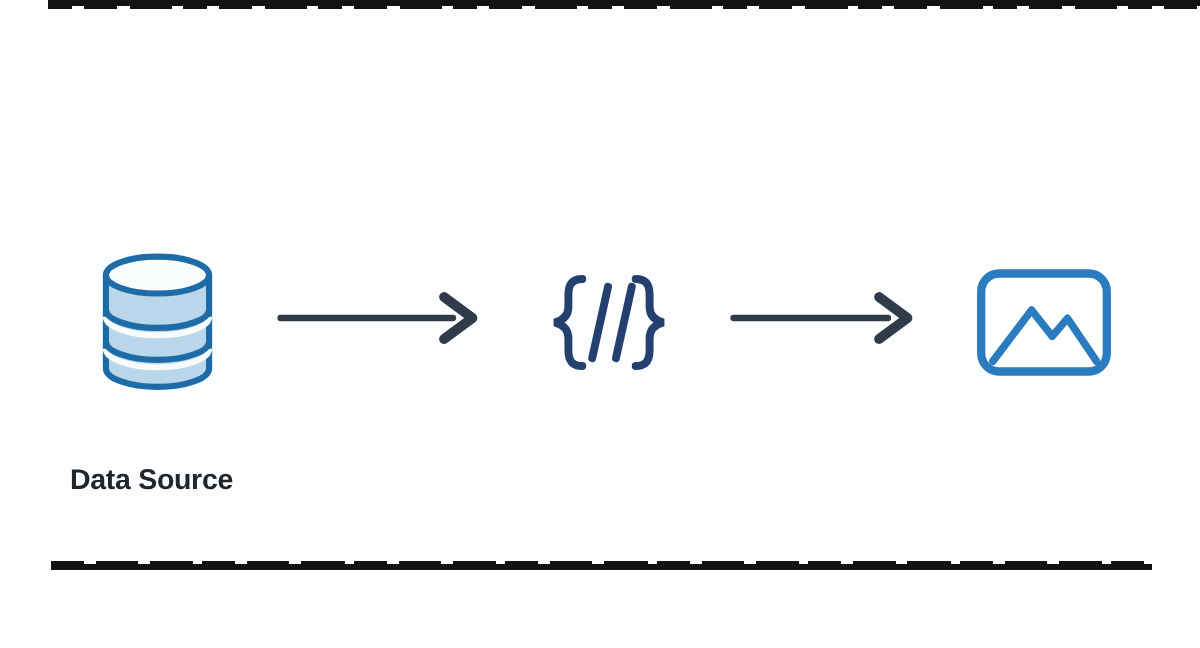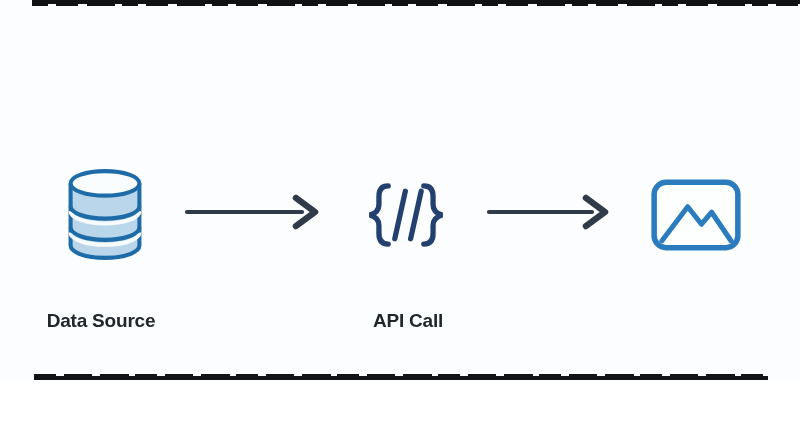--- a/index.html
+++ b/index.html
@@ -102,15 +102,14 @@
     <line class="arrow-shaft" x1="3" y1="20" x2="106" y2="20"></line>
     <polyline class="arrow-head" points="100 6 119 20 100 34"></polyline>
   </svg>
 
   <svg class="icon icon-image" viewBox="0 0 100 80" aria-hidden="true">
     <rect class="img-frame" x="4.5" y="4.5" width="91" height="71" rx="13"></rect>
     <polyline class="img-mountain" points="13 68 41 31 56 50 67 37 88 68"></polyline>
   </svg>
 
   <div class="node-label label-1">Data Source</div>
-  <div class="node-label label-2">API Call</div>
 
 </div>
 
 </body></html>

